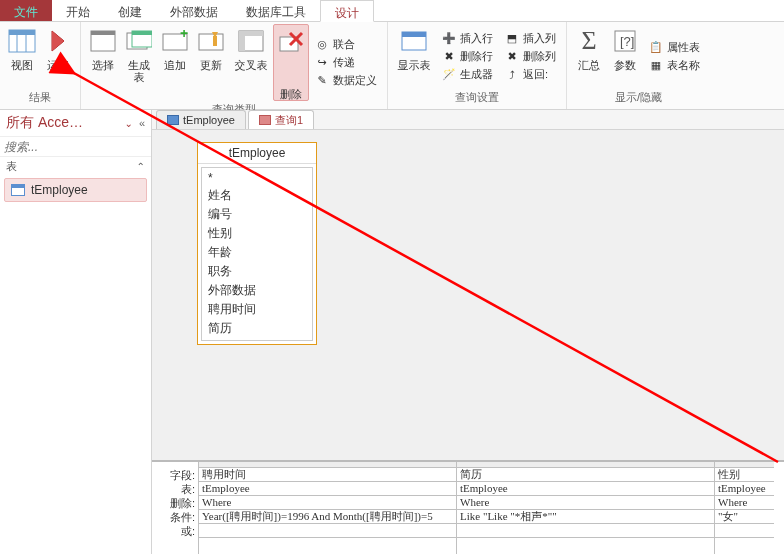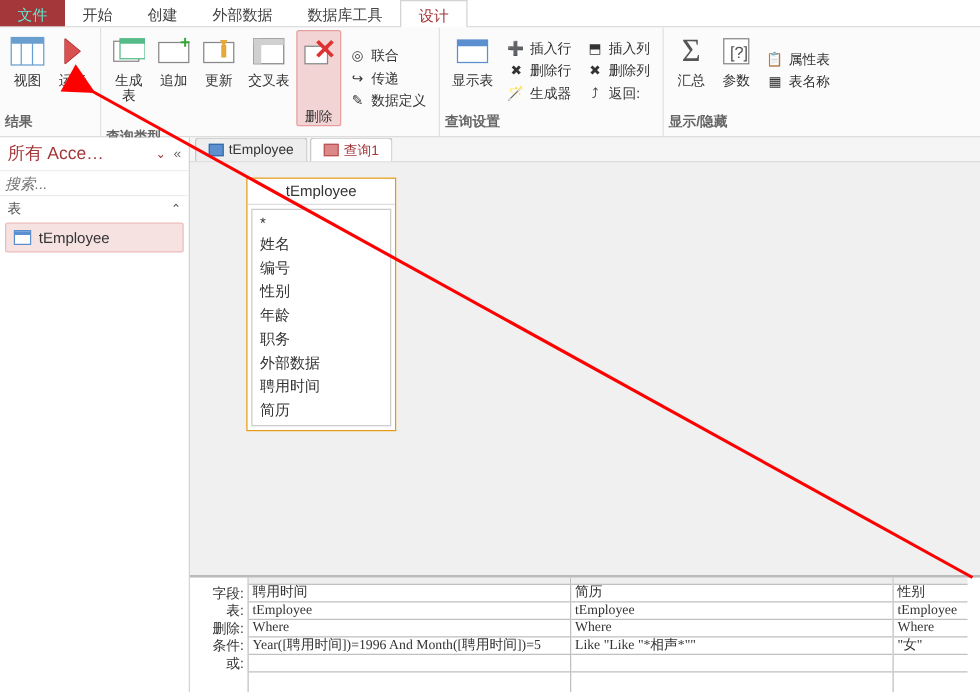--- a/index.html
+++ b/index.html
@@ -9,21 +9,21 @@
 .ribbon-tabs { display: flex; height: 22px; background: #fff; border-bottom: 1px solid #d4d4d4; }
 .ribbon-tab { padding: 4px 14px 3px; cursor: pointer; font-size: 12px; }
 .ribbon-tab.file { background: #a4373a; color: #5eead4; }
 .ribbon-tab.active { color: #a4373a; border: 1px solid #d4d4d4; border-bottom: 1px solid #fff; margin-bottom: -1px; background: #fff; }
 .ribbon-tab:not(.file):not(.active) { color: #444; }
 
 
 .ribbon-body { display: flex; height: 88px; background: #fbfbfb; border-bottom: 1px solid #d4d4d4; }
 .rg { display: flex; flex-direction: column; border-right: 1px solid #e1e1e1; padding: 2px 4px; }
 .rg-row { display: flex; flex: 1; }
-.rg-label { font-size: 11px; color: #666; padding: 1px 0 2px; font-weight: bold; }
+.rg-label { text-align: center; font-size: 11px; color: #666; padding: 1px 0 2px; }
 .big-btn { display: flex; flex-direction: column; align-items: center; justify-content: flex-start; width: 36px; padding: 2px 2px 0; cursor: pointer; font-size: 11px; text-align: center; line-height: 1.1; }
 .big-btn.wide { width: 44px; }
 .big-btn .ico { width: 30px; height: 30px; margin-bottom: 3px; display: flex; align-items: center; justify-content: center; }
 .big-btn.sel { background: #f3d4d4; border: 1px solid #e5a0a0; border-radius: 2px; gap: 28px; }
 .sm-list { display: flex; flex-direction: column; justify-content: center; gap: 3px; padding: 0 6px; }
 .sm-btn { display: flex; align-items: center; gap: 4px; font-size: 11px; cursor: pointer; white-space: nowrap; }
 .sm-btn .si { width: 14px; height: 14px; display: inline-flex; align-items: center; justify-content: center; }
 
 
 .main { display: flex; height: 444px; }
@@ -102,20 +102,29 @@
             </svg>
           </span>
         <span>运行</span>
       </div>
     </div>
     <div class="rg-label">结果</div>
   </div>
 
   <div class="rg">
     <div class="rg-row">
+      <div class="big-btn">
+          <span class="ico">
+            <svg width="26" height="22">
+              <rect x="1" y="1" width="24" height="20" fill="#fff" stroke="#888"></rect>
+              <rect x="1" y="1" width="24" height="4" fill="#888"></rect>
+            </svg>
+          </span>
+          <span>选择</span>
+        </div>
       <div class="big-btn">
           <span class="ico">
             <svg width="26" height="22">
               <rect x="1" y="3" width="20" height="16" fill="#fff" stroke="#888"></rect>
               <rect x="6" y="1" width="20" height="16" fill="#fff" stroke="#5b8"></rect>
               <rect x="6" y="1" width="20" height="4" fill="#5b8"></rect>
             </svg>
           </span>
           <span>生成表</span>
         </div>

